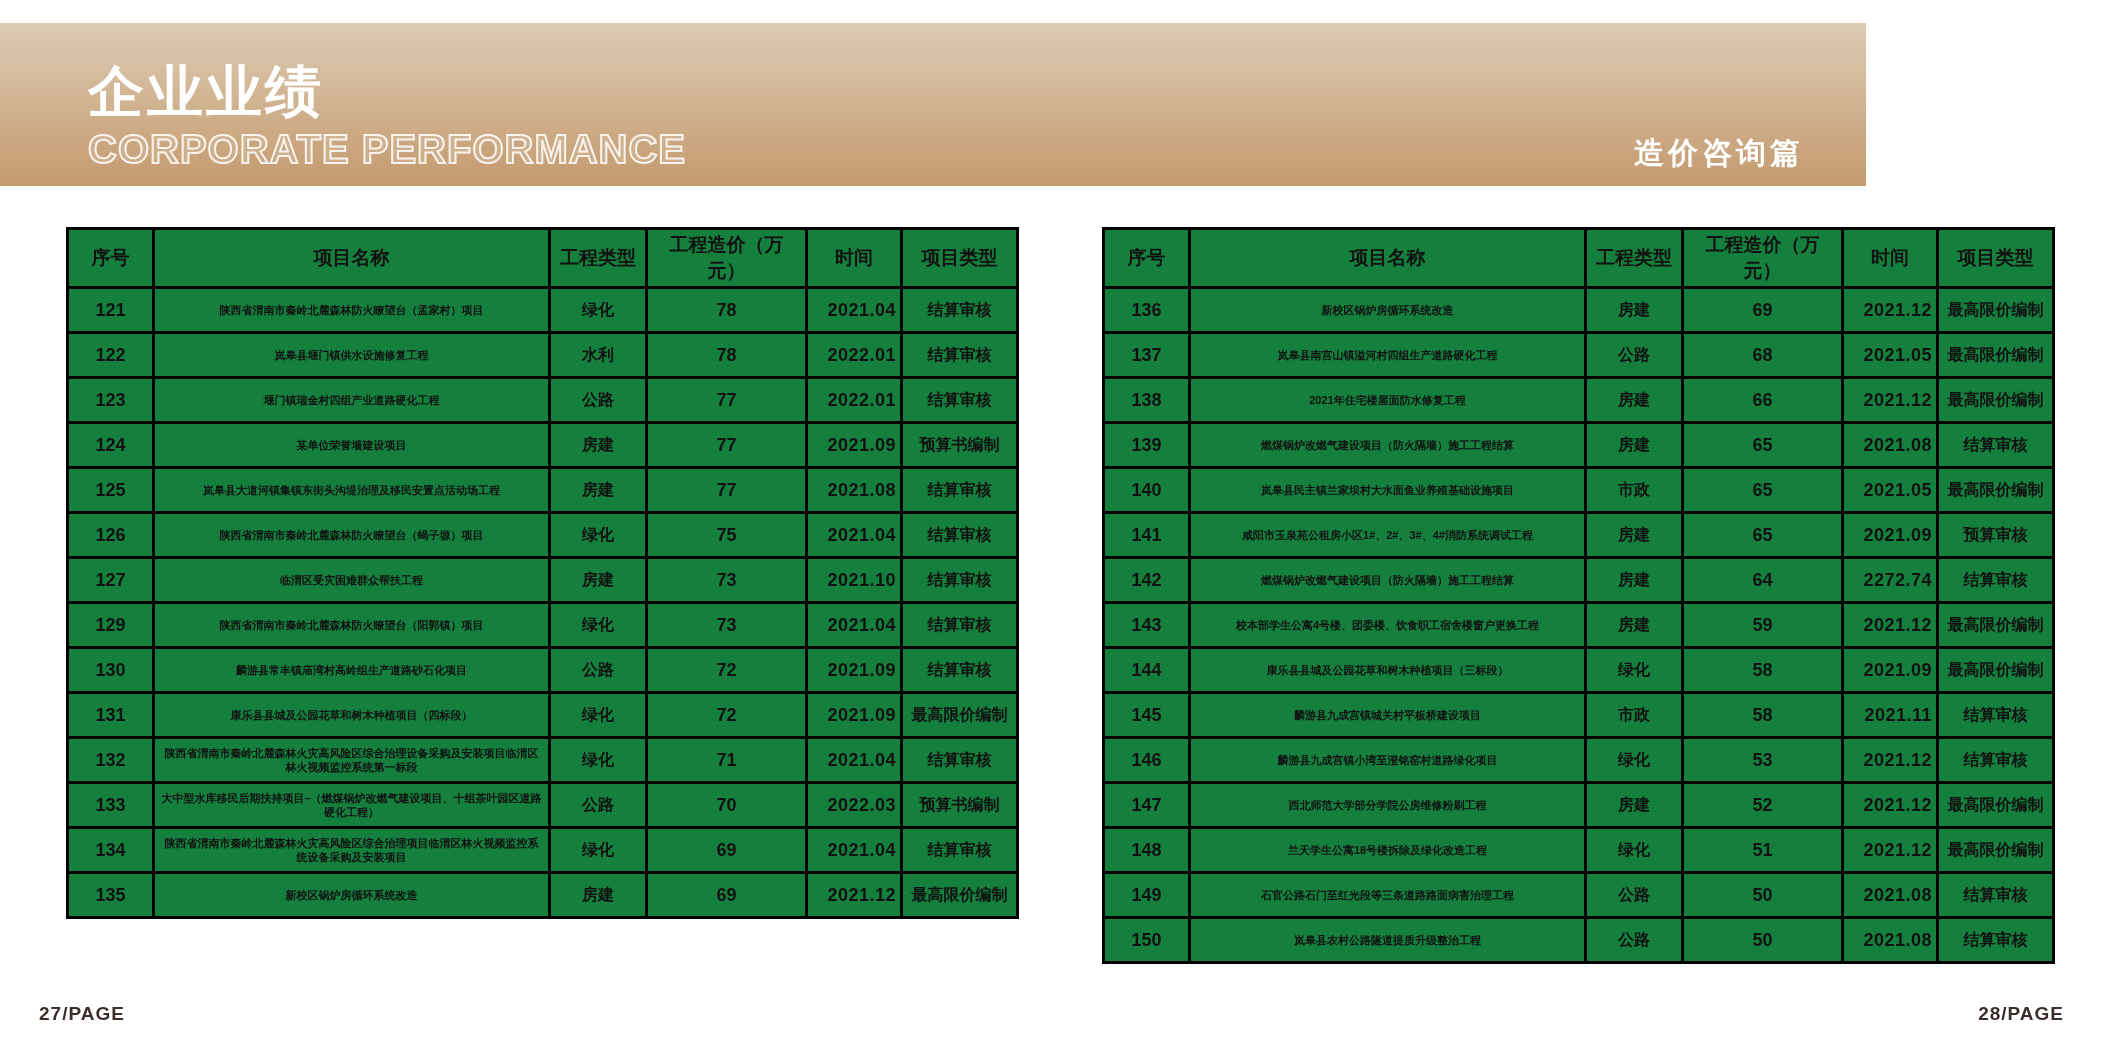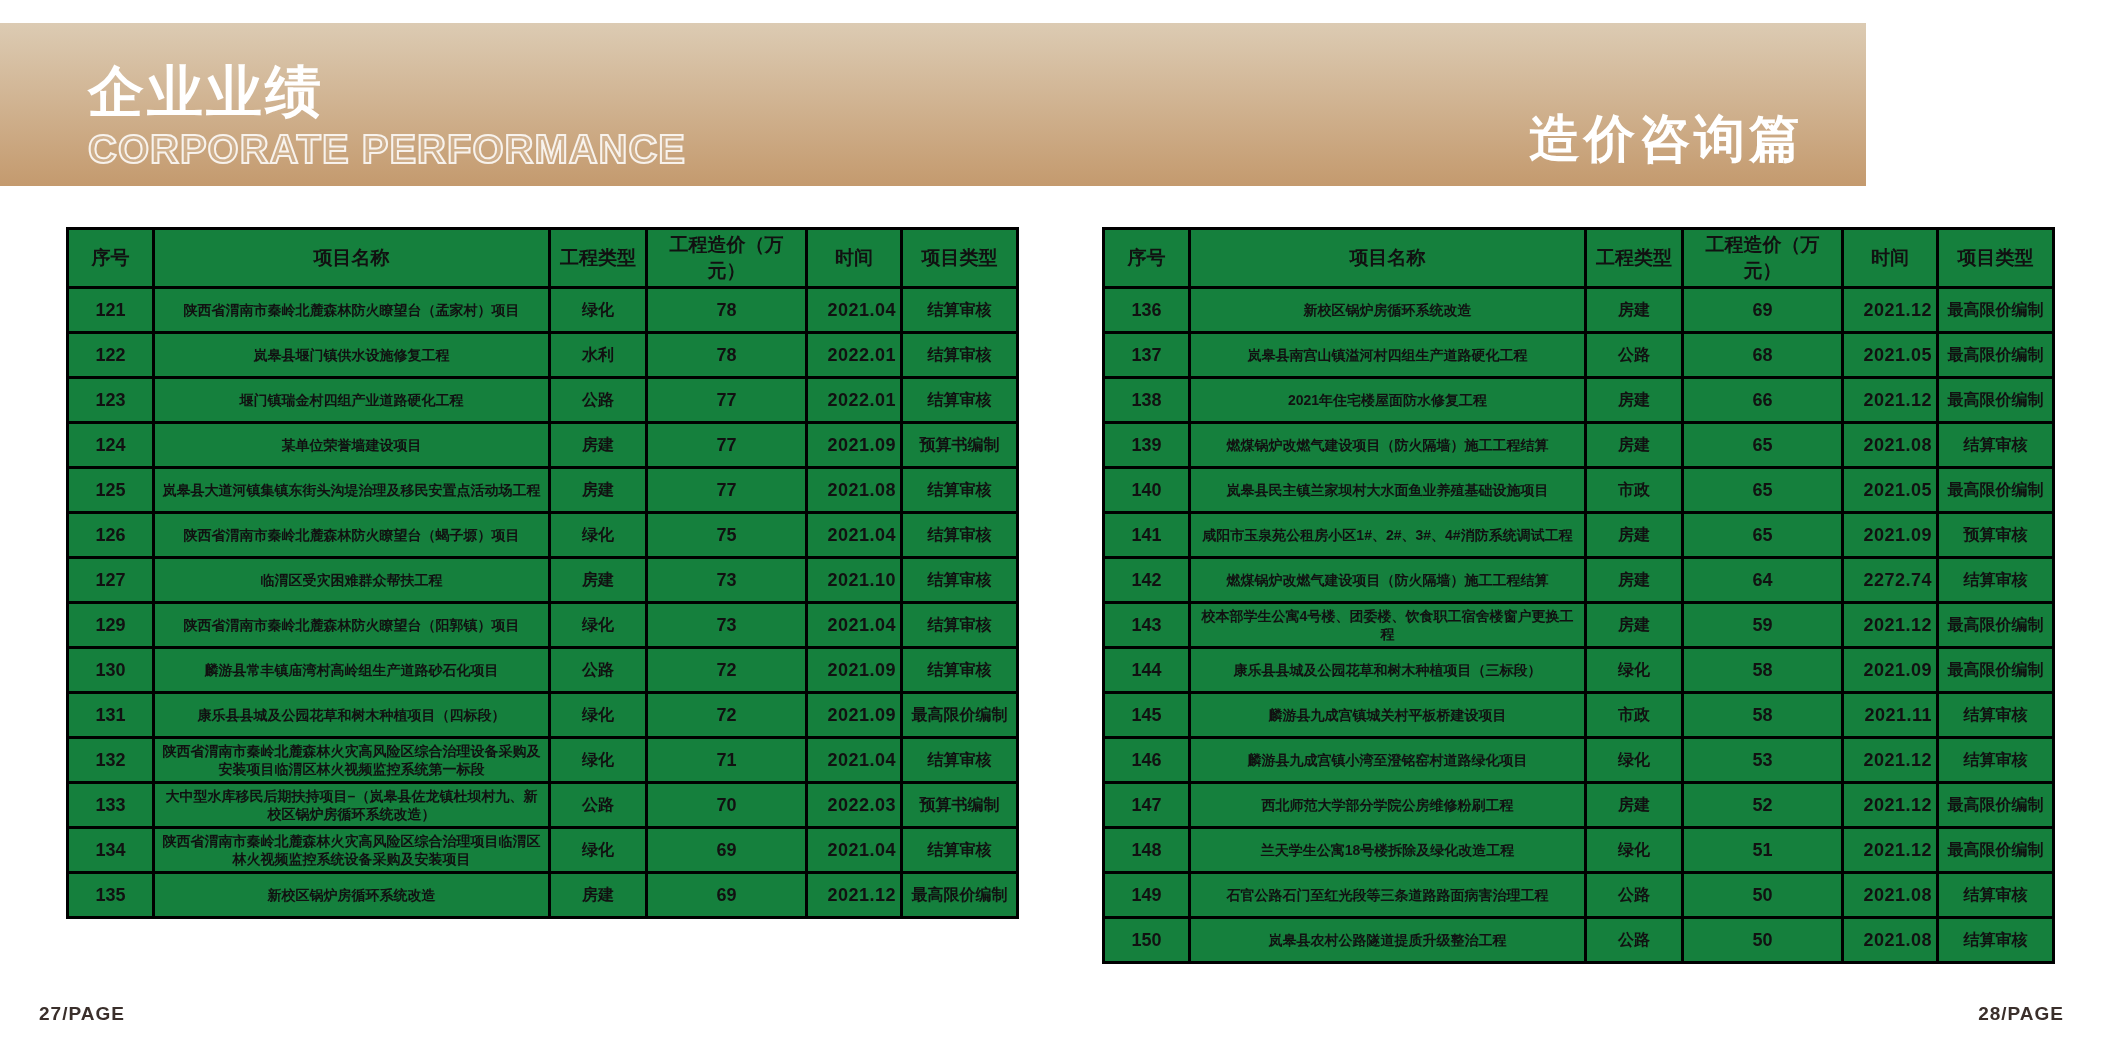--- a/index.html
+++ b/index.html
@@ -19,41 +19,41 @@
     font-size: 56px; font-weight: bold; color: #ffffff; letter-spacing: 3px;
   }
   .banner-title-en {
     position: absolute; left: 88px; top: 104px;
     font-size: 40px; font-weight: bold; letter-spacing: 1px;
     color: rgba(255,255,255,0.12);
     -webkit-text-stroke: 2px rgba(255,255,255,0.85);
   }
   .banner-section {
     position: absolute; right: 62px; bottom: 12px;
-    font-size: 51px; font-weight: bold; color: #ffffff; letter-spacing: 4px;
+    font-size: 30px; font-weight: bold; color: #ffffff; letter-spacing: 4px;
   }
 
   
   .perf-table {
     position: absolute; top: 227px; width: 950px;
     border-collapse: collapse; table-layout: fixed;
     background: #15803d;
   }
   .perf-table.left  { left: 66px; }
   .perf-table.right { left: 1102px; }
   .perf-table th, .perf-table td {
     border: 3px solid #000000;
     text-align: center; vertical-align: middle;
     color: #111111; font-weight: bold;
     padding: 2px 4px;
   }
   .perf-table th { height: 48px; font-size: 19px; }
   .perf-table td { height: 45px; font-size: 16px; }
   .perf-table td.c-num  { font-size: 18px; }
-  .perf-table td.c-name { font-size: 14px; line-height: 1.3; padding: 2px 6px; }
+  .perf-table td.c-name { font-size: 11px; line-height: 1.3; padding: 2px 6px; }
   .perf-table td.c-cost { font-size: 18px; }
   .perf-table td.c-time { font-size: 18px; letter-spacing: 0.5px; text-align: right; }
   .perf-table td.c-type, .perf-table td.c-ptype { font-size: 16px; }
 
   
   .page-num {
     position: absolute; top: 1003px;
     font-size: 19px; font-weight: bold; color: #3a2f2b; letter-spacing: 1px;
     font-family: "Liberation Sans", "DejaVu Sans", sans-serif;
     text-align: right;
@@ -175,21 +175,21 @@
         <tr>
           <td class="c-num">132</td>
           <td class="c-name">陕西省渭南市秦岭北麓森林火灾高风险区综合治理设备采购及安装项目临渭区林火视频监控系统第一标段</td>
           <td class="c-type">绿化</td>
           <td class="c-cost">71</td>
           <td class="c-time">2021.04</td>
           <td class="c-ptype">结算审核</td>
         </tr>
         <tr>
           <td class="c-num">133</td>
-          <td class="c-name">大中型水库移民后期扶持项目–（岚皋县佐龙镇杜坝村九、新校区锅炉房循环系统改造）</td>
+          <td class="c-name">大中型水库移民后期扶持项目–（燃煤锅炉改燃气建设项目、十组茶叶园区道路硬化工程）</td>
           <td class="c-type">公路</td>
           <td class="c-cost">70</td>
           <td class="c-time">2022.03</td>
           <td class="c-ptype">预算书编制</td>
         </tr>
         <tr>
           <td class="c-num">134</td>
           <td class="c-name">陕西省渭南市秦岭北麓森林火灾高风险区综合治理项目临渭区林火视频监控系统设备采购及安装项目</td>
           <td class="c-type">绿化</td>
           <td class="c-cost">69</td>

